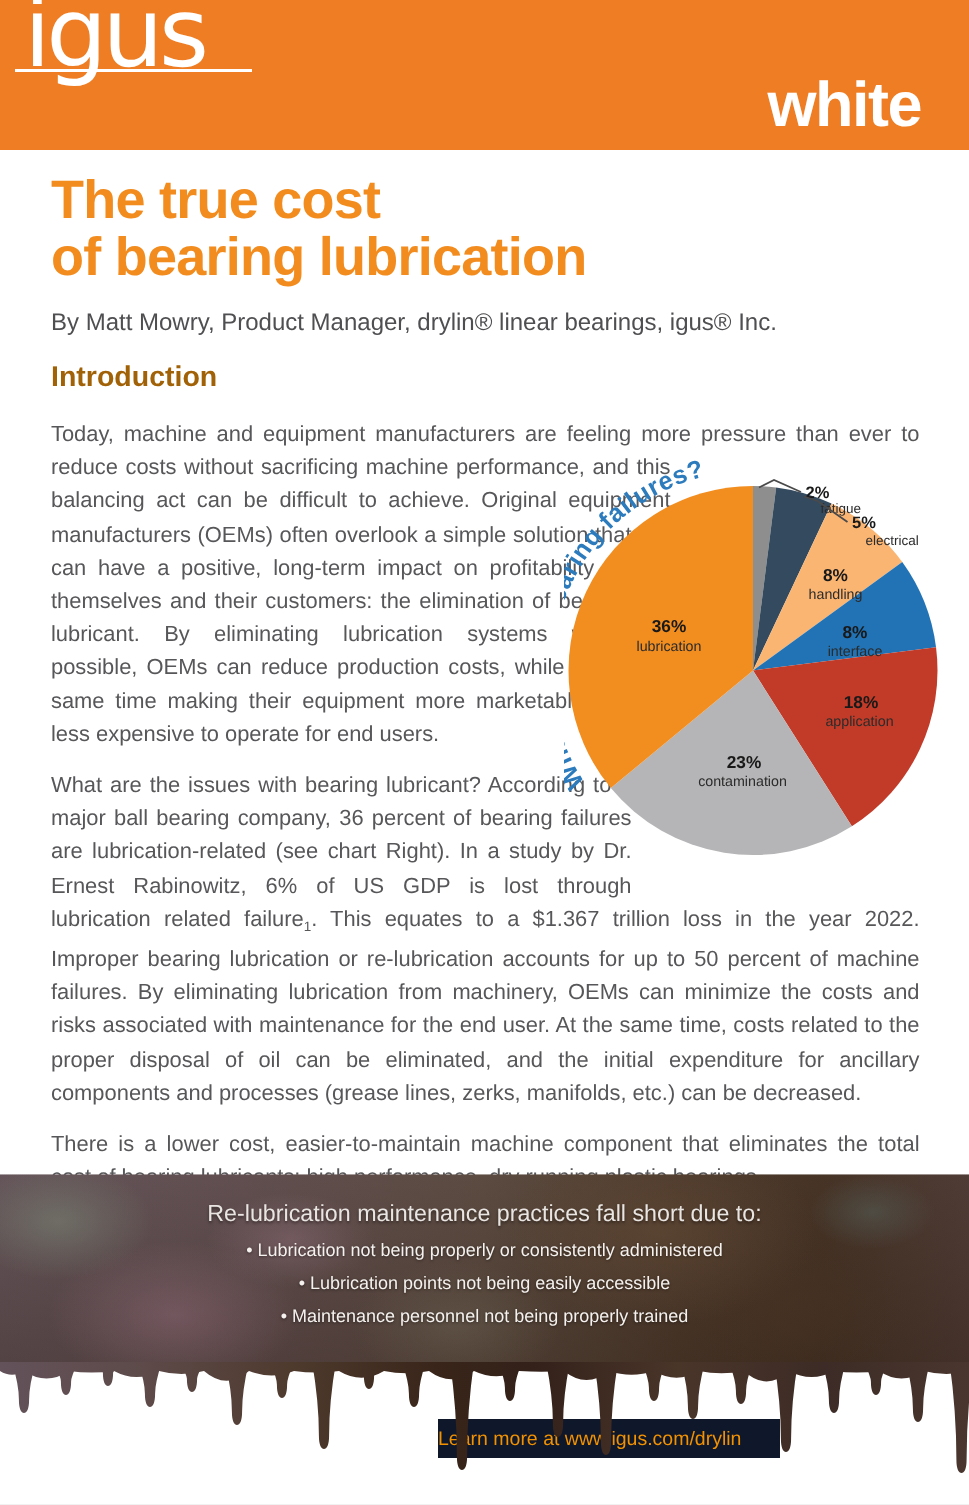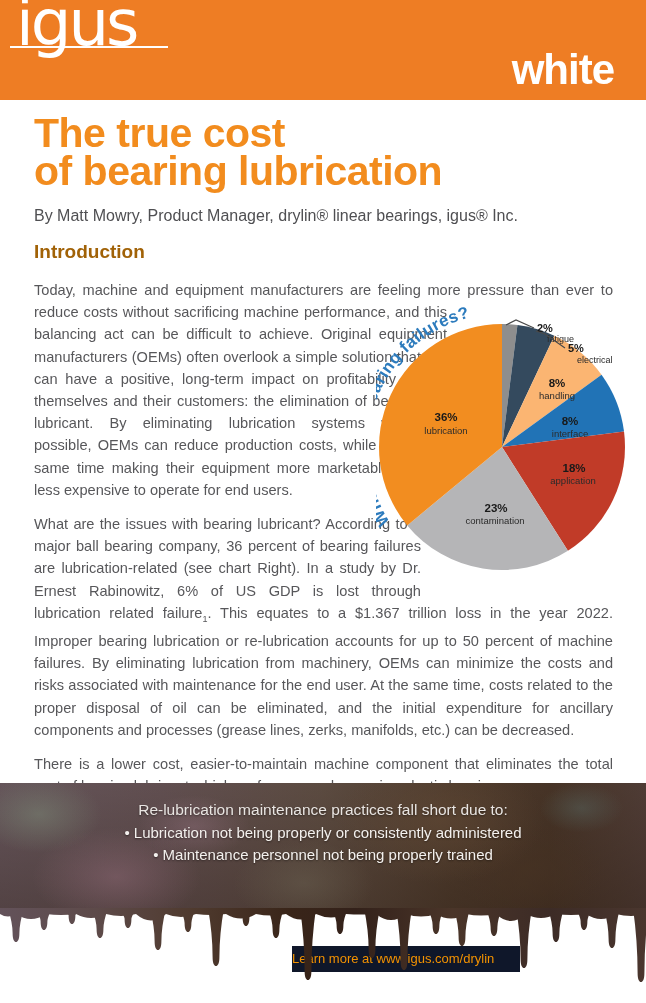--- a/index.html
+++ b/index.html
@@ -10,21 +10,21 @@
   .logo-wrap{position:absolute;left:0;top:0;width:220px;height:100px;}
   .logo-line{position:absolute;left:10px;top:46px;width:158px;height:2px;background:#ffffff;}
   .logo-text{position:absolute;left:16px;top:-14px;color:#ffffff;
              font-family:"DejaVu Sans",sans-serif;font-size:64px;font-weight:400;letter-spacing:-3px;}
   .wp{position:absolute;top:10px;right:8px;text-align:right;color:#ffffff;
       font-weight:bold;font-size:42px;line-height:40px;letter-spacing:-1px;margin-top:40px;}
   .wp .w1{display:block;margin-right:40px;}
   .wp .w2{display:block;}
   
   .content{padding-left:34px;}
-  .doc-title{margin:14px 0 0 0;color:#f28c1e;font-size:41px;font-weight:bold;
+  .doc-title{margin:14px 0 0 0;color:#f28c1e;font-size:36px;font-weight:bold;
              line-height:38px;letter-spacing:-0.5px;}
   .byline{margin-top:17px;color:#4f4f52;font-size:16px;}
   .intro-heading{margin:16px 0 0 0;color:#a16207;font-size:19px;font-weight:bold;}
   
   .intro{color:#57575a;font-size:14.6px;line-height:22.2px;text-align:justify;}
   .intro p{margin:12px 33px 0 0;}
   .intro p:first-of-type{margin-top:16px;}
   sub{font-size:9px;}
   .chart-float{float:right;width:225px;height:308px;position:relative;
                shape-outside:polygon(26px 33px,225px 33px,225px 308px,0px 308px,0px 88px,26px 88px);}
@@ -44,21 +44,21 @@
             radial-gradient(80px 45px at 30% 35%, rgba(170,130,150,.3), transparent 70%),
             radial-gradient(100px 60px at 47% 80%, rgba(105,95,80,.5), transparent 70%),
             radial-gradient(150px 90px at 68% 30%, rgba(96,72,52,.65), transparent 70%),
             radial-gradient(60px 35px at 90% 20%, rgba(90,110,105,.4), transparent 70%),
             radial-gradient(110px 70px at 82% 70%, rgba(70,50,35,.7), transparent 70%),
             linear-gradient(to bottom, rgba(60,45,40,.25), rgba(45,30,22,.45)),
             linear-gradient(90deg,#72616a 0%,#6d5a5e 25%,#665549 50%,#54402f 70%,#4a3626 85%,#55413a 100%);
           }
   .banner-inner{padding-top:15px;text-align:center;text-shadow:0 1px 2px rgba(0,0,0,.45);}
   .banner-heading{font-size:15.5px;line-height:24px;}
-  .banner-item{font-size:15px;line-height:22px;color:#f4f1ee;}
+  .banner-item{font-size:12px;line-height:22px;color:#f4f1ee;}
   .footer-band{position:absolute;right:0;top:163px;width:228px;height:26px;background:#0f172a;
                font-size:13px;line-height:26px;text-align:left;}
   .drip-svg{position:absolute;left:0;top:125px;}
 </style>
 </head>
 <body>
 
 <div class="page">
 
   <div class="header">
@@ -125,20 +125,21 @@
       <p><span>What are the issues with bearing lubricant? According to a major ball bearing company, 36 percent of bearing failures are lubrication-related (see chart Right). In a study by Dr. Ernest Rabinowitz, 6% of US GDP is lost through lubrication related failure</span><sub>1</sub><span>. This equates to a $1.367 trillion loss in the year 2022. Improper bearing lubrication or re-lubrication accounts for up to 50 percent of machine failures. By eliminating lubrication from machinery, OEMs can minimize the costs and risks associated with maintenance for the end user. At the same time, costs related to the proper disposal of oil can be eliminated, and the initial expenditure for ancillary components and processes (grease lines, zerks, manifolds, etc.) can be decreased.</span></p>
       <p>There is a lower cost, easier-to-maintain machine component that eliminates the total cost of bearing lubricants: high performance, dry running plastic bearings.</p>
     </div>
   </div>
 
   <div class="bottom">
     <div class="banner">
       <div class="banner-inner">
         <div class="banner-heading">Re-lubrication maintenance practices fall short due to:</div>
         <div class="banner-item">• Lubrication not being properly or consistently administered</div>
+        <div class="banner-item">• Lubrication points not being easily accessible</div>
         <div class="banner-item">• Maintenance personnel not being properly trained</div>
       </div>
     </div>
 
     <div class="footer-band">
       <a id="footer-link" style="text-decoration: none; color: rgb(243, 146, 0);" href="#">Learn more at www.igus.com/drylin</a>
     </div>
 
     <svg class="drip-svg" width="646" height="82" viewBox="0 0 646 82">
       <defs>

